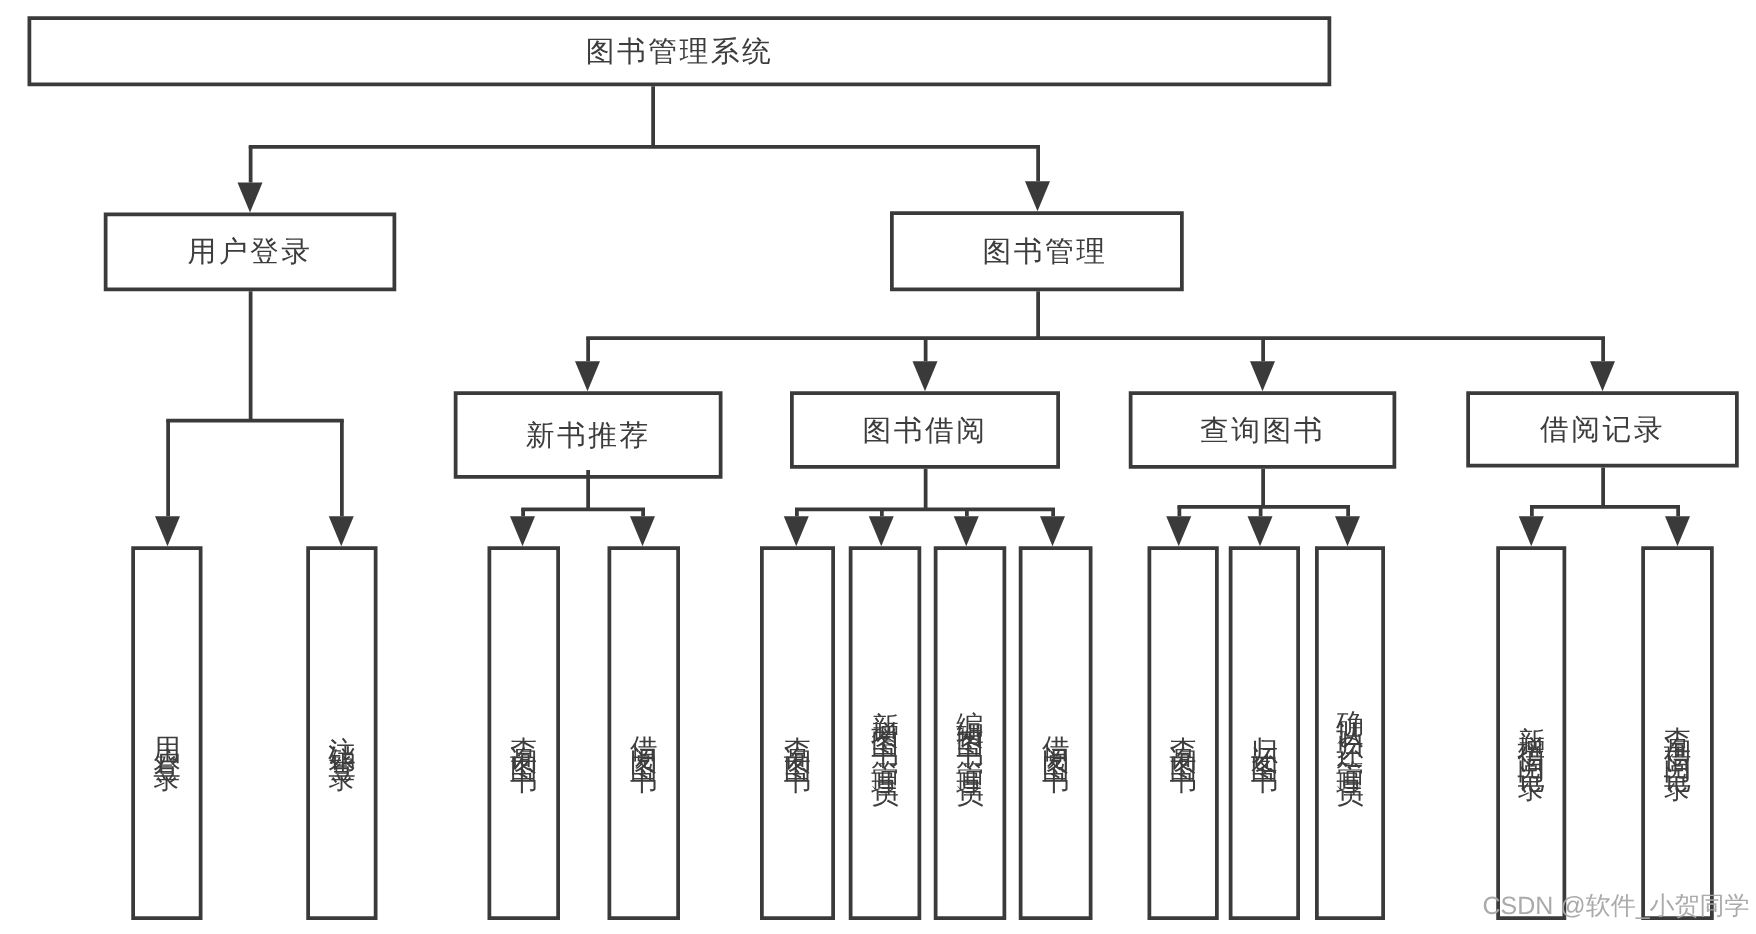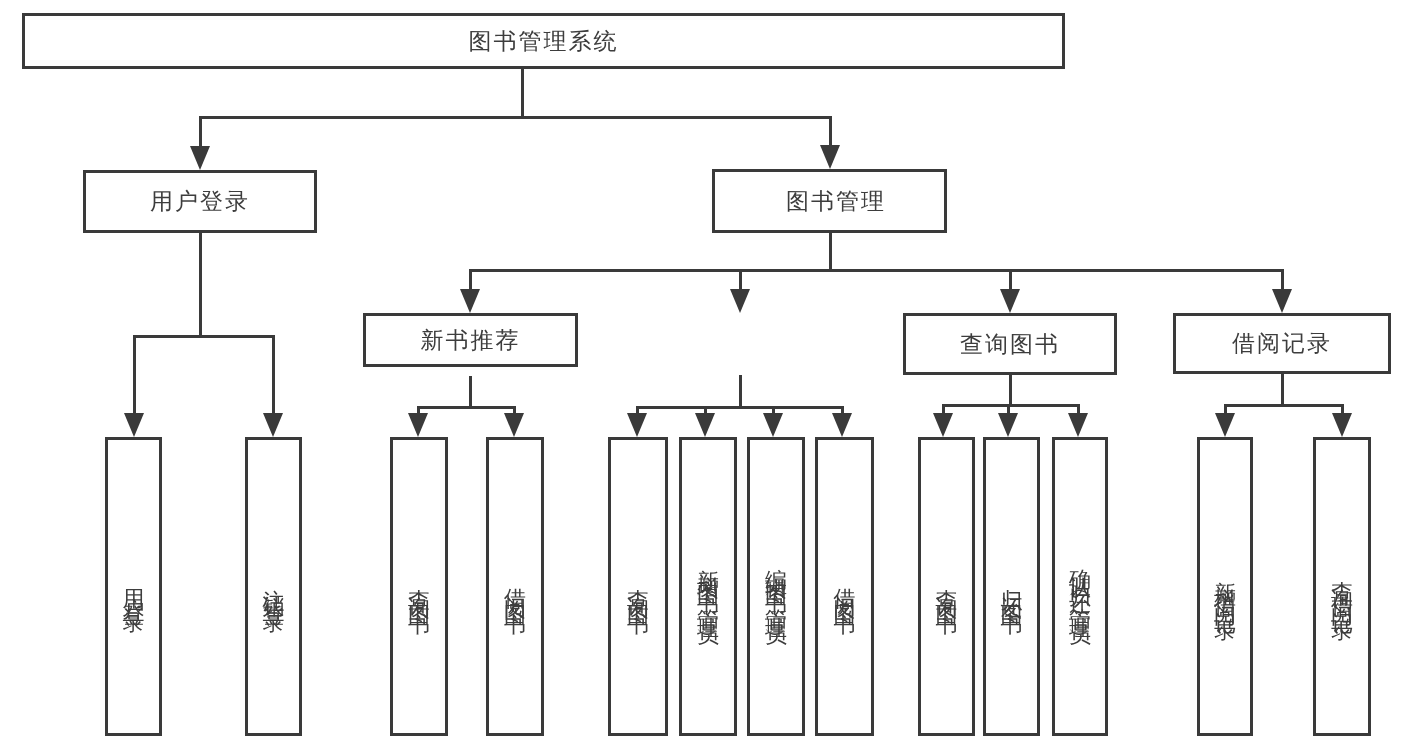--- a/index.html
+++ b/index.html
@@ -55,21 +55,22 @@
 </head>
 <body>
 
 <div id="canvas">
 
   <div class="hnode" style="left:22px;top:13px;width:1043px;height:56px;">图书管理系统</div>
 
   <div class="hnode" style="left:83px;top:170px;width:234px;height:63px;">用户登录</div>
   <div class="hnode" style="left:712px;top:169px;width:235px;height:64px;padding-left:13px;">图书管理</div>
 
-  <div class="hnode" style="left:363px;top:313px;width:215px;height:54px;">新书推荐</div>
+  <div class="hnode" style="left:363px;top:313px;width:215px;height:70px;">新书推荐</div>
+  <div class="hnode" style="left:632px;top:313px;width:216px;height:62px;">图书借阅</div>
   <div class="hnode" style="left:903px;top:313px;width:214px;height:62px;">查询图书</div>
   <div class="hnode" style="left:1173px;top:313px;width:218px;height:61px;">借阅记录</div>
 
   <div class="vnode" style="left:105px;top:437px;width:57px;height:299px;">
     <span>用户登录</span>
   </div>
   <div class="vnode" style="left:245px;top:437px;width:57px;height:299px;">
     <span>注销登录</span>
   </div>
 
@@ -103,20 +104,21 @@
     <span>确认归还（管理员）</span>
   </div>
 
   <div class="vnode" style="left:1197px;top:437px;width:56px;height:299px;">
     <span>新增借阅记录</span>
   </div>
   <div class="vnode" style="left:1313px;top:437px;width:58px;height:299px;">
     <span>查询借阅记录</span>
   </div>
 
+  <div class="watermark">CSDN @软件_小贺同学</div>
 <div class="vline" style="left: 520.5px; top: 69px; height: 48px;"></div>
     <div class="vline" style="left: 198.5px; top: 233px; height: 103px;"></div>
     <div class="vline" style="left: 828.5px; top: 233px; height: 37px;"></div>
     <div class="vline" style="left: 468.5px; top: 376px; height: 31px;"></div>
     <div class="vline" style="left: 738.5px; top: 375px; height: 32px;"></div>
     <div class="vline" style="left: 1008.5px; top: 375px; height: 30px;"></div>
     <div class="vline" style="left: 1280.5px; top: 374px; height: 31px;"></div>
     <div class="hline" style="left: 198.5px; top: 115.5px; width: 633px;"></div>
     <div class="hline" style="left: 132.5px; top: 334.5px; width: 142px;"></div>
     <div class="hline" style="left: 468.5px; top: 268.5px; width: 815px;"></div>

